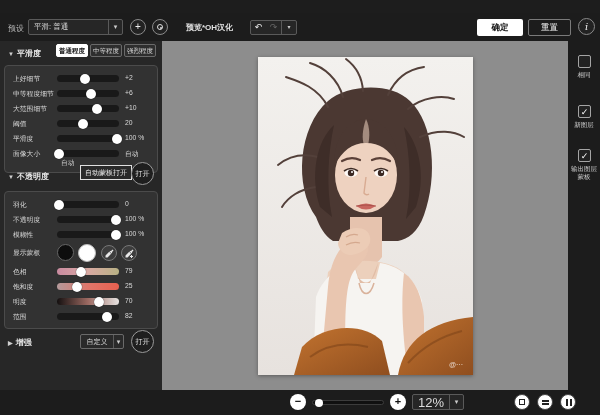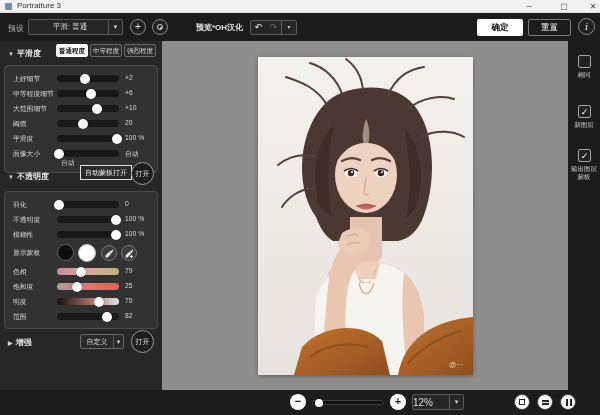--- a/index.html
+++ b/index.html
@@ -10,29 +10,29 @@
   
   .titlebar { position:absolute; left:0; top:0; width:600px; height:13px; background:#f1f1f1; border-bottom:1px solid #d9d9d9; }
   .tb-icon { position:absolute; left:5px; top:3px; width:7px; height:7px; background:#6f8fb0; border-radius:1px; }
   .tb-title { position:absolute; left:17px; top:1px; font-size:8px; color:#333; }
   .win-btn { position:absolute; top:0; width:26px; height:13px; text-align:center; font-size:8px; color:#444; line-height:13px; }
   .wb-min { left:516px; } .wb-max { left:551px; } .wb-close { left:580px; }
 
   
   .toolbar { position:absolute; left:0; top:13px; width:600px; height:28px; background:#1c1c1c; }
   .tlabel { position:absolute; left:8px; top:10px; font-size:8px; color:#b9b9b9; }
-  .preset-dd { position:absolute; left:28px; top:6px; width:95px; height:16px; background:#262626; border:1px solid #5a5a5a; border-radius:2px; display:flex; align-items:center;padding-left:19px; }
+  .preset-dd { position:absolute; left:28px; top:6px; width:95px; height:16px; background:#262626; border:1px solid #5a5a5a; border-radius:2px; display:flex; align-items:center; }
   .preset-dd .dd-text { flex:1; font-size:7.5px; color:#ddd; padding-left:5px; white-space:nowrap; overflow:hidden; }
   .dd-caret { width:14px; text-align:center; font-size:7px; color:#ccc; border-left:1px solid #5a5a5a; line-height:14px; }
   .cbtn { position:absolute; top:6px; width:16px; height:16px; border:1px solid #8a8a8a; border-radius:50%; background:#222; color:#eee; text-align:center; line-height:14px; font-size:10px; }
   .cbtn.add { left:130px; }
   .cbtn.gear { left:152px; }
   .gear-ring { position:absolute; left:4px; top:4px; width:6px; height:6px; border:1px solid #ddd; border-radius:50%; }
   .gear-dot { position:absolute; left:6.5px; top:6.5px; width:2px; height:2px; background:#ddd; border-radius:50%; }
-  .note { position:absolute; left:196px; top:9px; font-size:8px; font-weight:bold; color:#e2e2e2; }
+  .note { position:absolute; left:186px; top:9px; font-size:8px; font-weight:bold; color:#e2e2e2; }
   .undo-group { position:absolute; left:250px; top:7px; height:15px; display:flex; border:1px solid #5a5a5a; border-radius:2px; background:#262626; }
   .undo-group .seg { width:15px; text-align:center; font-size:9px; line-height:13px; color:#eee; }
   .undo-group .seg.redo { color:#666; }
   .undo-group .seg.dd { border-left:1px solid #5a5a5a; font-size:6px; color:#ccc; }
   .logo { position:absolute; left:305px; top:4px; width:150px; text-align:center; font-family:"DejaVu Serif", serif; font-style:italic; font-size:15px; color:#f2f2f2; letter-spacing:1px; }
   .btn-ok { position:absolute; left:477px; top:6px; width:46px; height:17px; background:#fff; color:#111; border:none; border-radius:2px; font-size:8.5px; font-weight:bold; text-align:center; line-height:17px; }
   .btn-reset { position:absolute; left:528px; top:6px; width:43px; height:17px; background:#1c1c1c; color:#eee; border:1px solid #7a7a7a; border-radius:2px; font-size:8.5px; text-align:center; line-height:15px; }
   .info-btn { position:absolute; left:578px; top:5px; width:17px; height:17px; border:1px solid #8a8a8a; border-radius:50%; color:#eee; font-family:"DejaVu Serif", serif; font-style:italic; font-size:10px; text-align:center; line-height:15px; background:#222; }
 
   
@@ -75,41 +75,34 @@
   .chk { position:absolute; left:10px; width:13px; height:13px; border:1px solid #a5a5a5; border-radius:2px; background:#222; color:#fff; font-size:9px; text-align:center; line-height:12px; }
   .chk-label { position:absolute; left:2px; width:28px; font-size:6.5px; color:#cfcfcf; text-align:center; line-height:1.25; word-break:break-all; }
 
   
   .bottombar { position:absolute; left:0; top:390px; width:600px; height:25px; background:#1c1c1c; }
   .bcirc { position:absolute; top:4px; width:16px; height:16px; background:#fff; border-radius:50%; color:#111; font-size:11px; font-weight:bold; text-align:center; line-height:15px; }
   .bc-minus { left:290px; } .bc-plus { left:390px; }
   .zoomtrack { position:absolute; left:312px; top:10px; width:72px; height:5px; background:#101010; border-radius:3px; border:1px solid #3c3c3c; }
   .zoomthumb { position:absolute; top:-2px; width:8px; height:8px; background:#fff; border-radius:50%; transform:translateX(-50%); }
   .zoom-dd { position:absolute; left:412px; top:4px; width:52px; height:16px; background:#262626; border:1px solid #5a5a5a; border-radius:2px; display:flex; align-items:center; }
-  .zoom-dd .dd-text { flex:1; text-align:left; font-size:10px; color:#ddd; }
+  .zoom-dd .dd-text { flex:1; text-align:center; font-size:13px; color:#ddd; }
   .viewbtn { position:absolute; top:4px; width:16px; height:16px; background:#fff; border:1px solid #444; border-radius:50%; }
   .vb1 { left:514px; } .vb2 { left:537px; } .vb3 { left:560px; }
   .vb-square { position:absolute; left:4px; top:4px; width:6px; height:6px; border:1.5px solid #222; }
   .vb-lines span { position:absolute; left:4px; width:7px; height:1.5px; background:#222; }
   .vb-lines span:nth-child(1){ top:5px; } .vb-lines span:nth-child(2){ top:8px; }
   .vb-pause span { position:absolute; top:4px; width:2px; height:7px; background:#222; }
   .vb-pause span:nth-child(1){ left:5px; } .vb-pause span:nth-child(2){ left:8.5px; }
 </style>
 </head>
 <body>
 
 <div class="window">
 
-  <div class="titlebar">
-    <span class="tb-icon"></span>
-    <span class="tb-title">Portraiture 3</span>
-    <span class="win-btn wb-min">─</span>
-    <span class="win-btn wb-max">▢</span>
-    <span class="win-btn wb-close">✕</span>
-  </div>
 
   <div class="toolbar">
     <span class="tlabel">预设</span>
     <div class="preset-dd">
       <span class="dd-text">平滑: 普通</span>
       <span class="dd-caret">▾</span>
     </div>
     <div class="cbtn add"><span>+</span></div>
     <div class="cbtn gear">
       <span class="gear-ring"></span>

